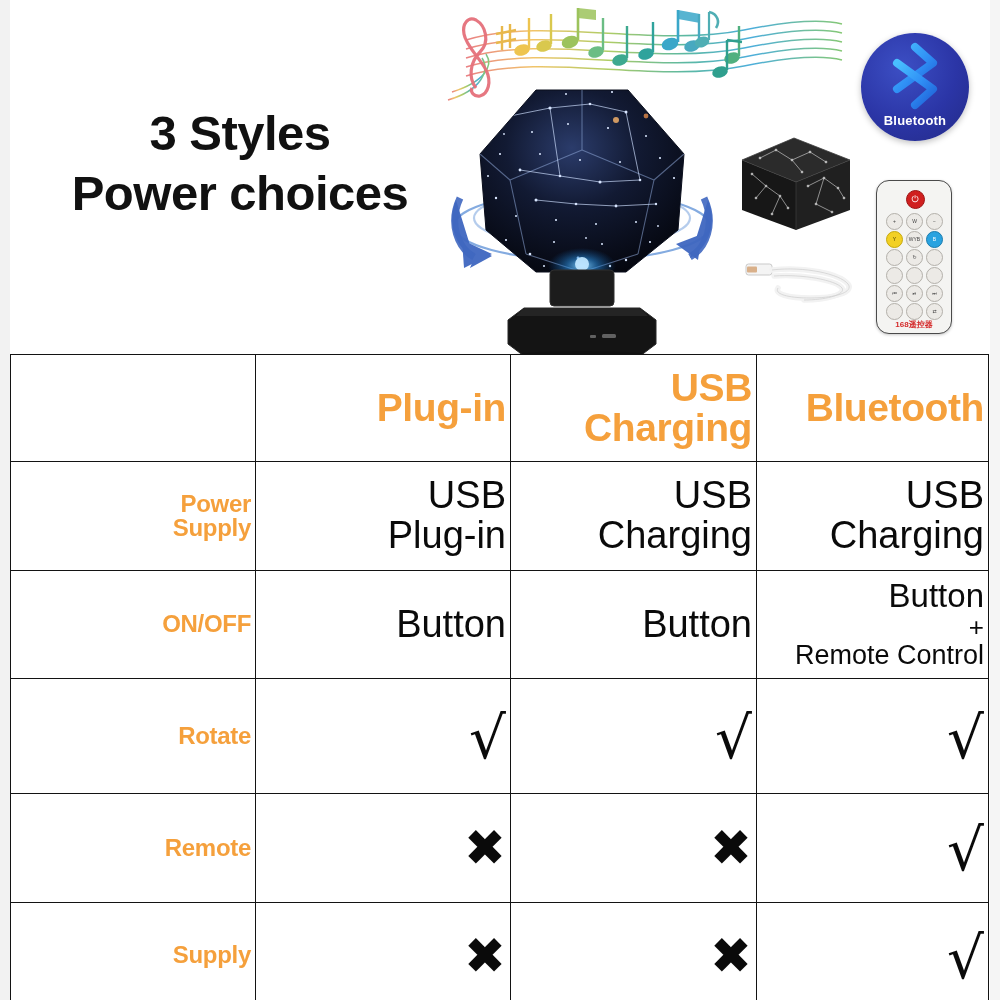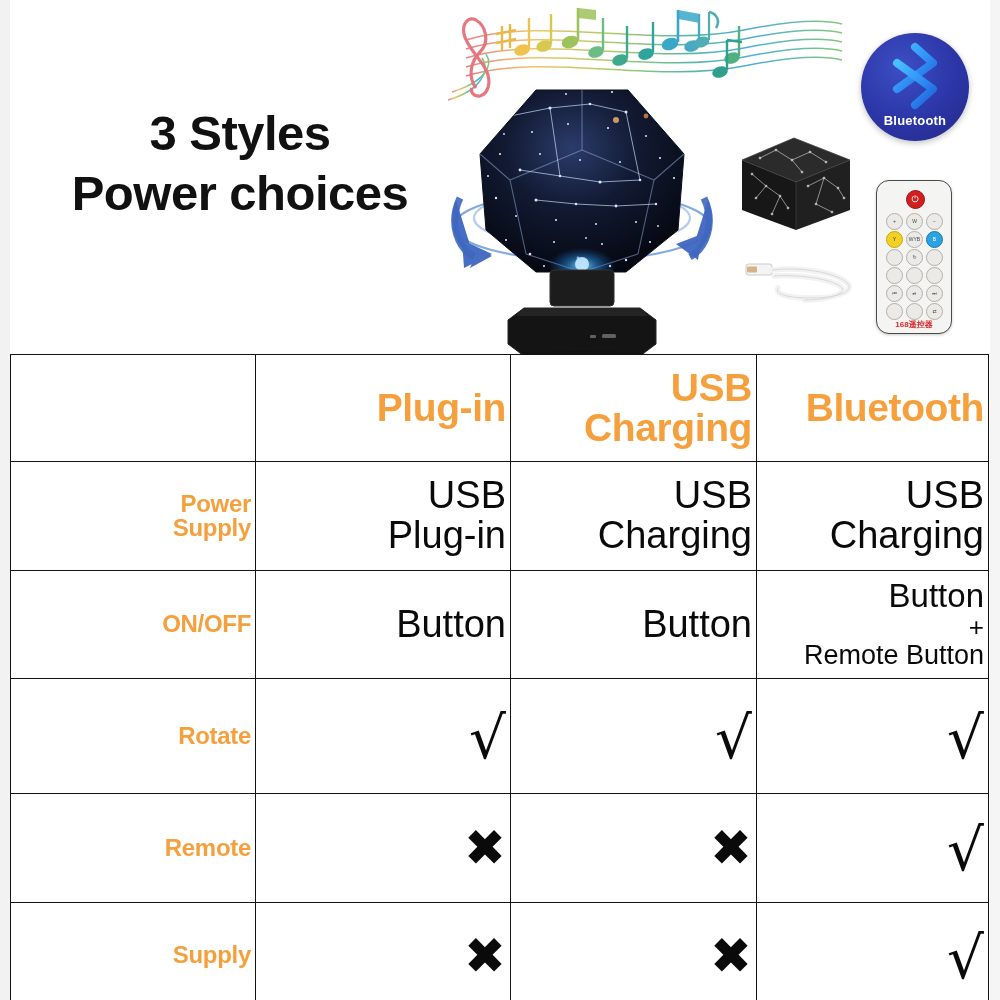--- a/index.html
+++ b/index.html
@@ -519,21 +519,21 @@
         <td>
           <div class="cellval">Button</div>
         </td>
         <td>
           <div class="cellval">Button</div>
         </td>
         <td>
           <div class="cellval small">
             <span style="font-size:33px;">Button</span>
             <span class="plus">+</span>
-            <span>Remote Button</span>
+            <span>Remote Control</span>
           </div>
         </td>
       </tr>
 
       <tr class="r-rotate">
         <td>
           <div class="rowlabel">Rotate</div>
         </td>
         <td>
           <span class="mark-check">√</span>

